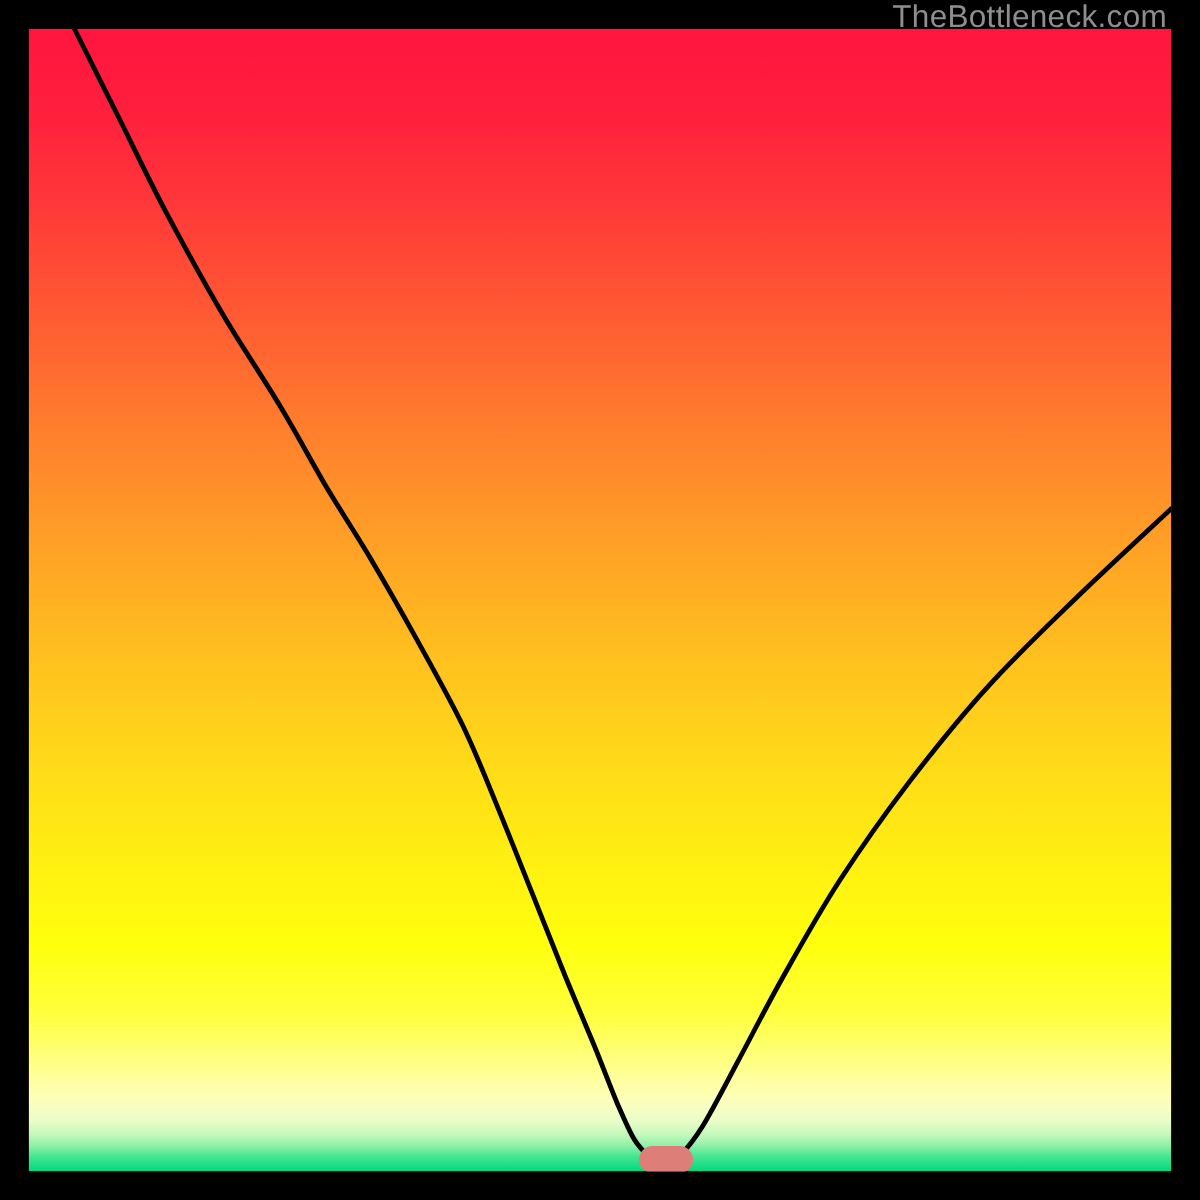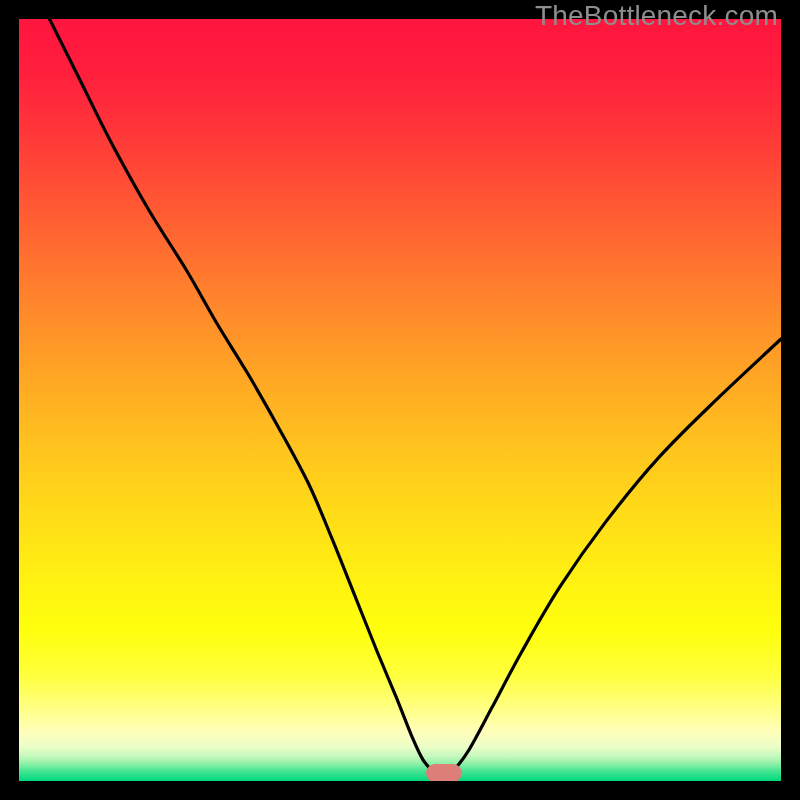--- a/index.html
+++ b/index.html
@@ -26,21 +26,21 @@
   }
   .gradient-bg {
     position: absolute;
     left: 0; top: 0; right: 0; bottom: 0;
   }
   .watermark {
     position: absolute;
     top: 0px;
     right: 22px;
     font-family: Arial, Helvetica, sans-serif;
-    font-size: 28px;
+    font-size: 21px;
     font-weight: 500;
     color: #8e8e8e;
     letter-spacing: 0.2px;
   }
   svg.curve {
     position: absolute;
     left: 0; top: 0;
   }
   .marker {
     position: absolute;

